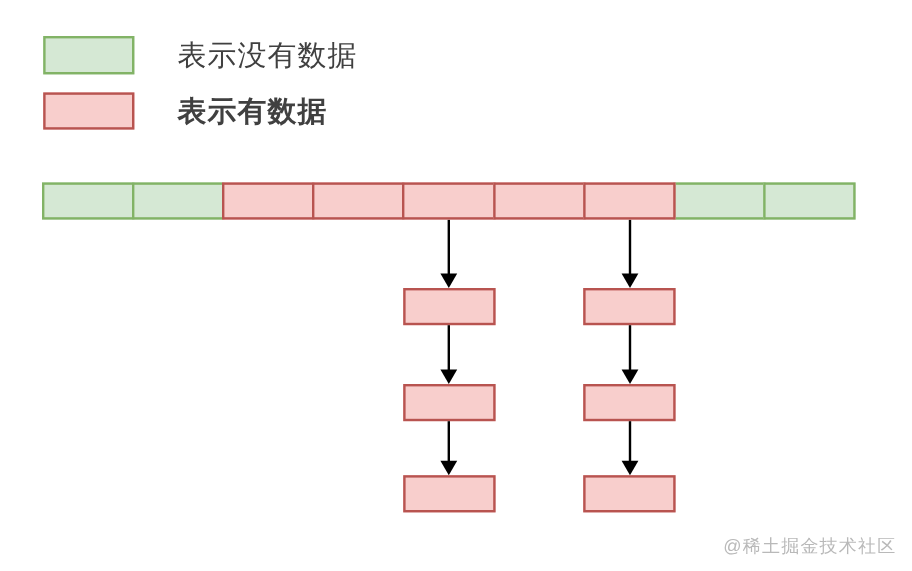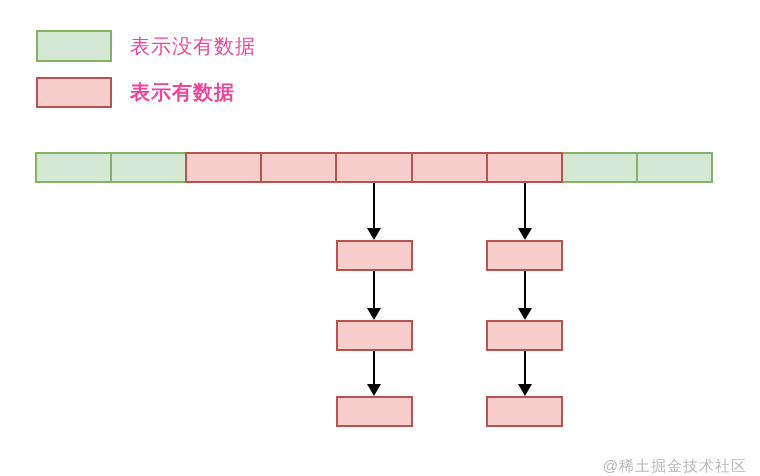--- a/index.html
+++ b/index.html
@@ -32,23 +32,23 @@
   }
   .swatch.empty {
     background: var(--empty-fill);
     border-color: var(--empty-stroke);
   }
   .swatch.data {
     background: var(--data-fill);
     border-color: var(--data-stroke);
   }
   .legend-label {
-    margin-left: 18px;
-    font-size: 20px;
-    color: #ec4899;
+    margin-left: 36px;
+    font-size: 24px;
+    color: #404040;
     white-space: nowrap;
     letter-spacing: 1px;
   }
   
   .array-row {
     position: absolute;
     left: 35px;
     top: 152px;
     width: 678px;
     height: 31px;
@@ -90,21 +90,21 @@
     width: 0;
     height: 0;
     border-left: 7px solid transparent;
     border-right: 7px solid transparent;
     border-top: 12px solid var(--arrow);
   }
   
   .watermark {
     position: absolute;
     right: 13px;
-    top: 457px;
+    top: 446px;
     font-size: 15px;
     color: var(--watermark);
     letter-spacing: 1px;
     white-space: nowrap;
     text-align: center;
   }
 </style>
 </head>
 <body>
 

